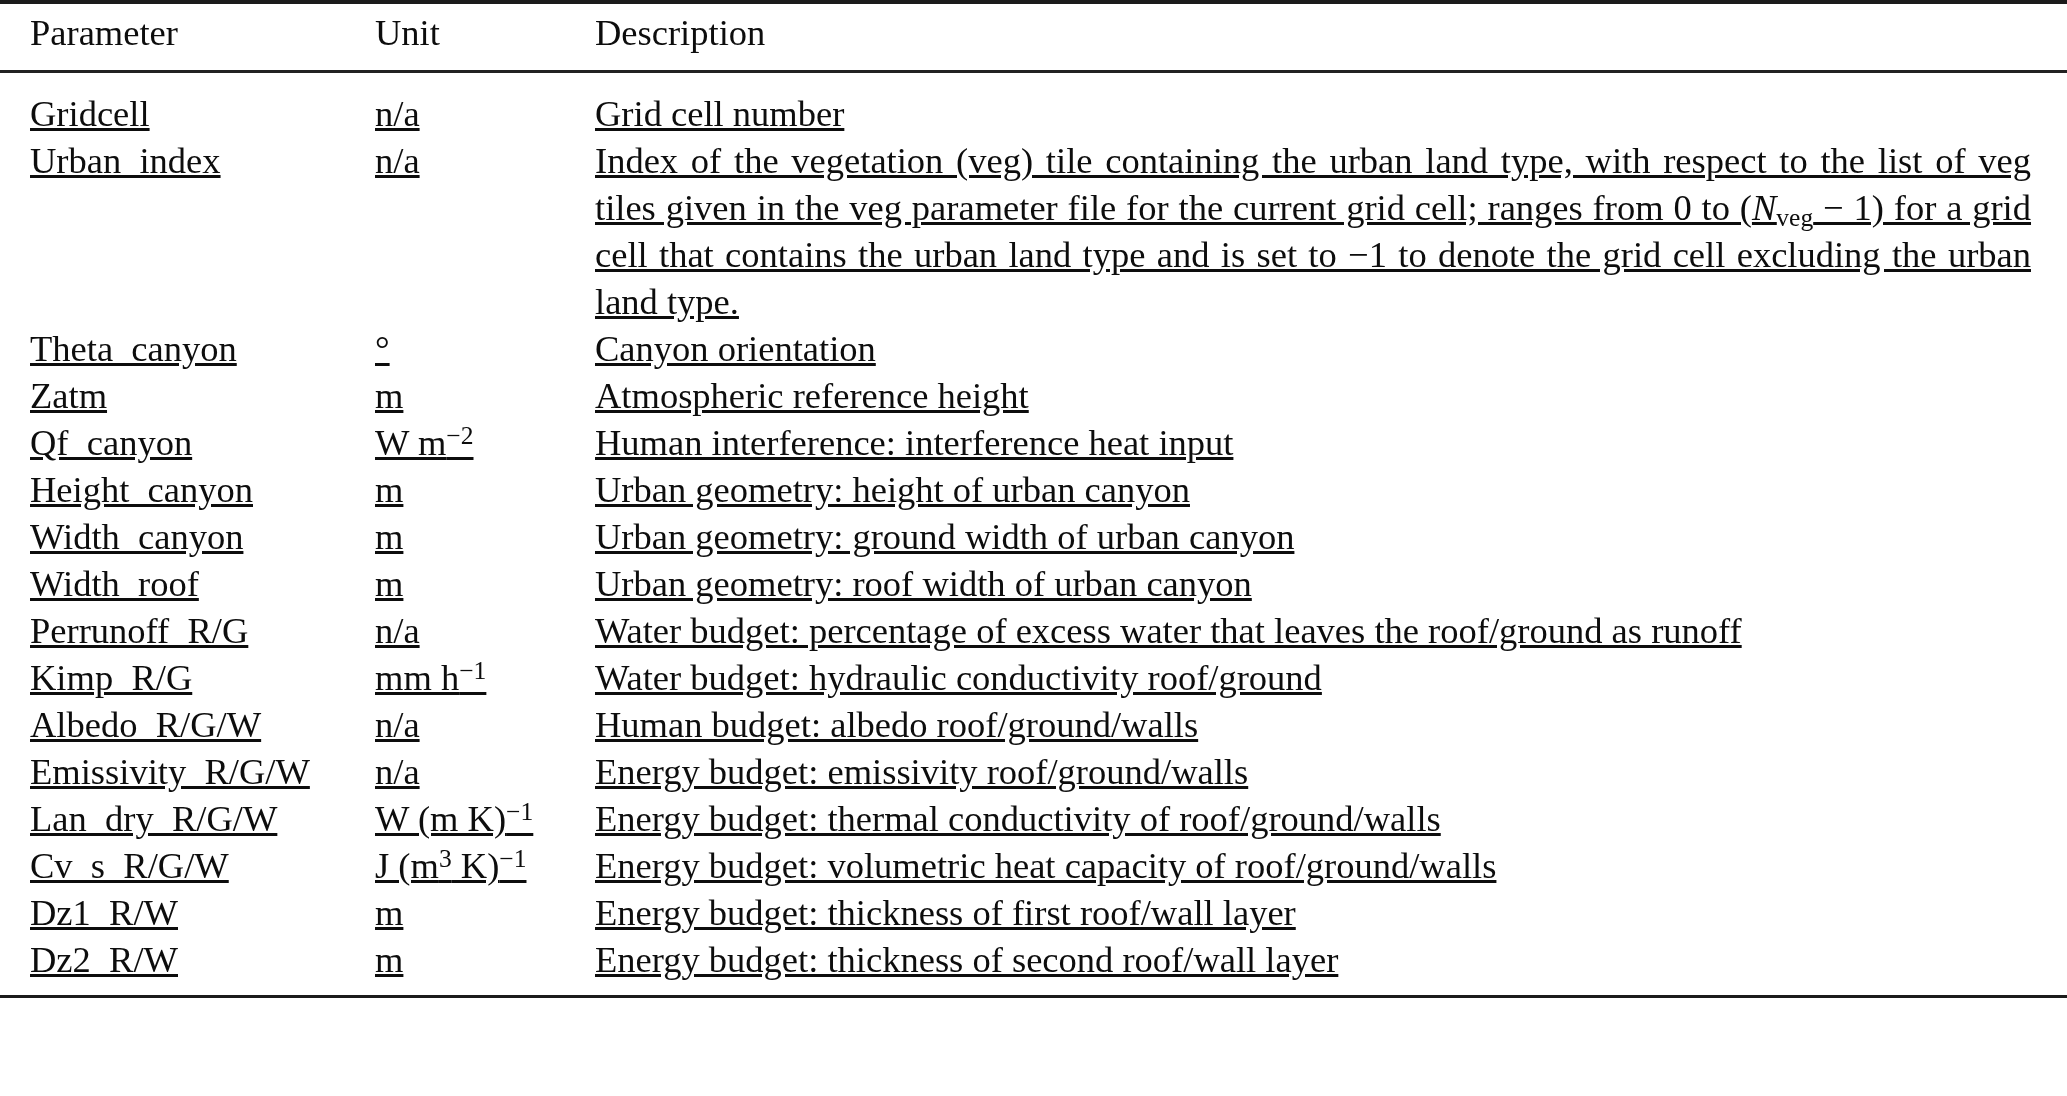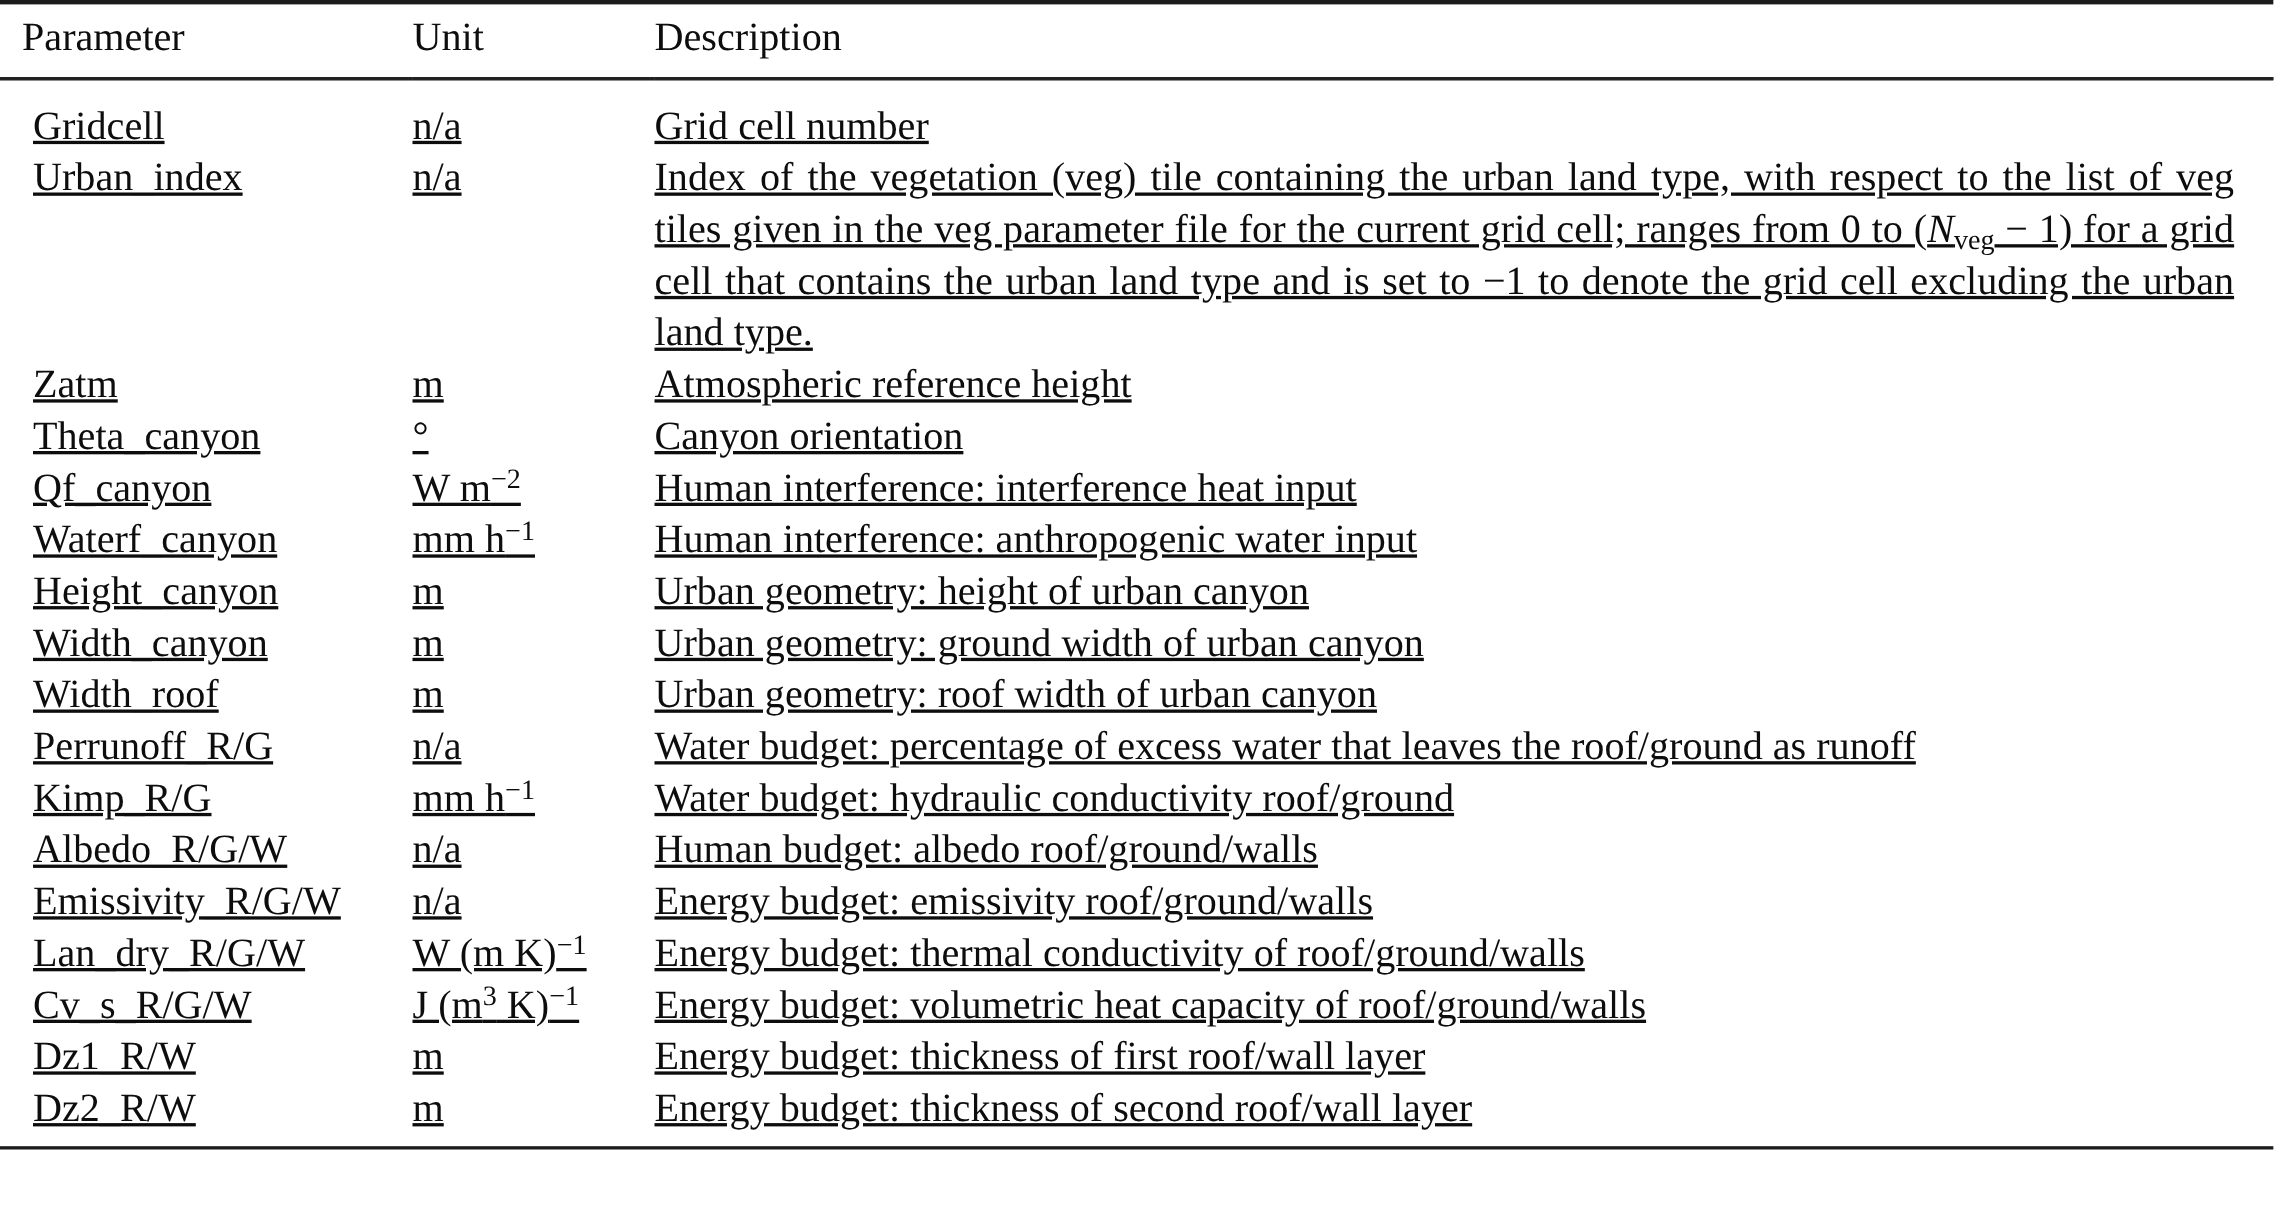--- a/index.html
+++ b/index.html
@@ -28,21 +28,21 @@
   col.c-unit  { width: 220px; }
   col.c-desc  { width: 1472px; }
   thead th {
     font-weight: normal;
     text-align: left;
     vertical-align: top;
     line-height: 47px;
     padding: 5px 0 14px 0;
     border-bottom: 3px solid #222222;
   }
-  thead th.col-param { padding-left: 20px; }
+  thead th.col-param { padding-left: 30px; }
   thead th.col-desc  { padding-right: 28px; margin-top: 29px; }
   td {
     vertical-align: top;
     line-height: 47px;
     padding: 0;
     text-decoration: underline;
   }
   td.col-param { padding-left: 30px; white-space: nowrap; }
   td.col-unit  { white-space: nowrap; }
   td.col-desc  { text-align: justify; padding-right: 36px; }
@@ -87,38 +87,33 @@
             <td class="col-param">Gridcell</td>
             <td class="col-unit">n/a</td>
             <td class="col-desc">Grid cell number</td>
           </tr>
           <tr>
             <td class="col-param">Urban_index</td>
             <td class="col-unit">n/a</td>
             <td class="col-desc">Index of the vegetation (veg) tile containing the urban land type, with respect to the list of veg tiles given in the veg parameter file for the current grid cell; ranges from 0 to (<i>N</i><sub>veg</sub> − 1) for a grid cell that contains the urban land type and is set to −1 to denote the grid cell excluding the urban land type.</td>
           </tr>
           <tr>
+            <td class="col-param">Theta_canyon</td>
+            <td class="col-unit">°</td>
+            <td class="col-desc">Canyon orientation</td>
+          </tr>
+          <tr>
             <td class="col-param">Zatm</td>
             <td class="col-unit">m</td>
             <td class="col-desc">Atmospheric reference height</td>
           </tr>
           <tr>
-            <td class="col-param">Theta_canyon</td>
-            <td class="col-unit">°</td>
-            <td class="col-desc">Canyon orientation</td>
-          </tr>
-          <tr>
             <td class="col-param">Qf_canyon</td>
             <td class="col-unit">W m<sup>−2</sup></td>
             <td class="col-desc">Human interference: interference heat input</td>
-          </tr>
-          <tr>
-            <td class="col-param">Waterf_canyon</td>
-            <td class="col-unit">mm h<sup>−1</sup></td>
-            <td class="col-desc">Human interference: anthropogenic water input</td>
           </tr>
           <tr>
             <td class="col-param">Height_canyon</td>
             <td class="col-unit">m</td>
             <td class="col-desc">Urban geometry: height of urban canyon</td>
           </tr>
           <tr>
             <td class="col-param">Width_canyon</td>
             <td class="col-unit">m</td>
             <td class="col-desc">Urban geometry: ground width of urban canyon</td>

